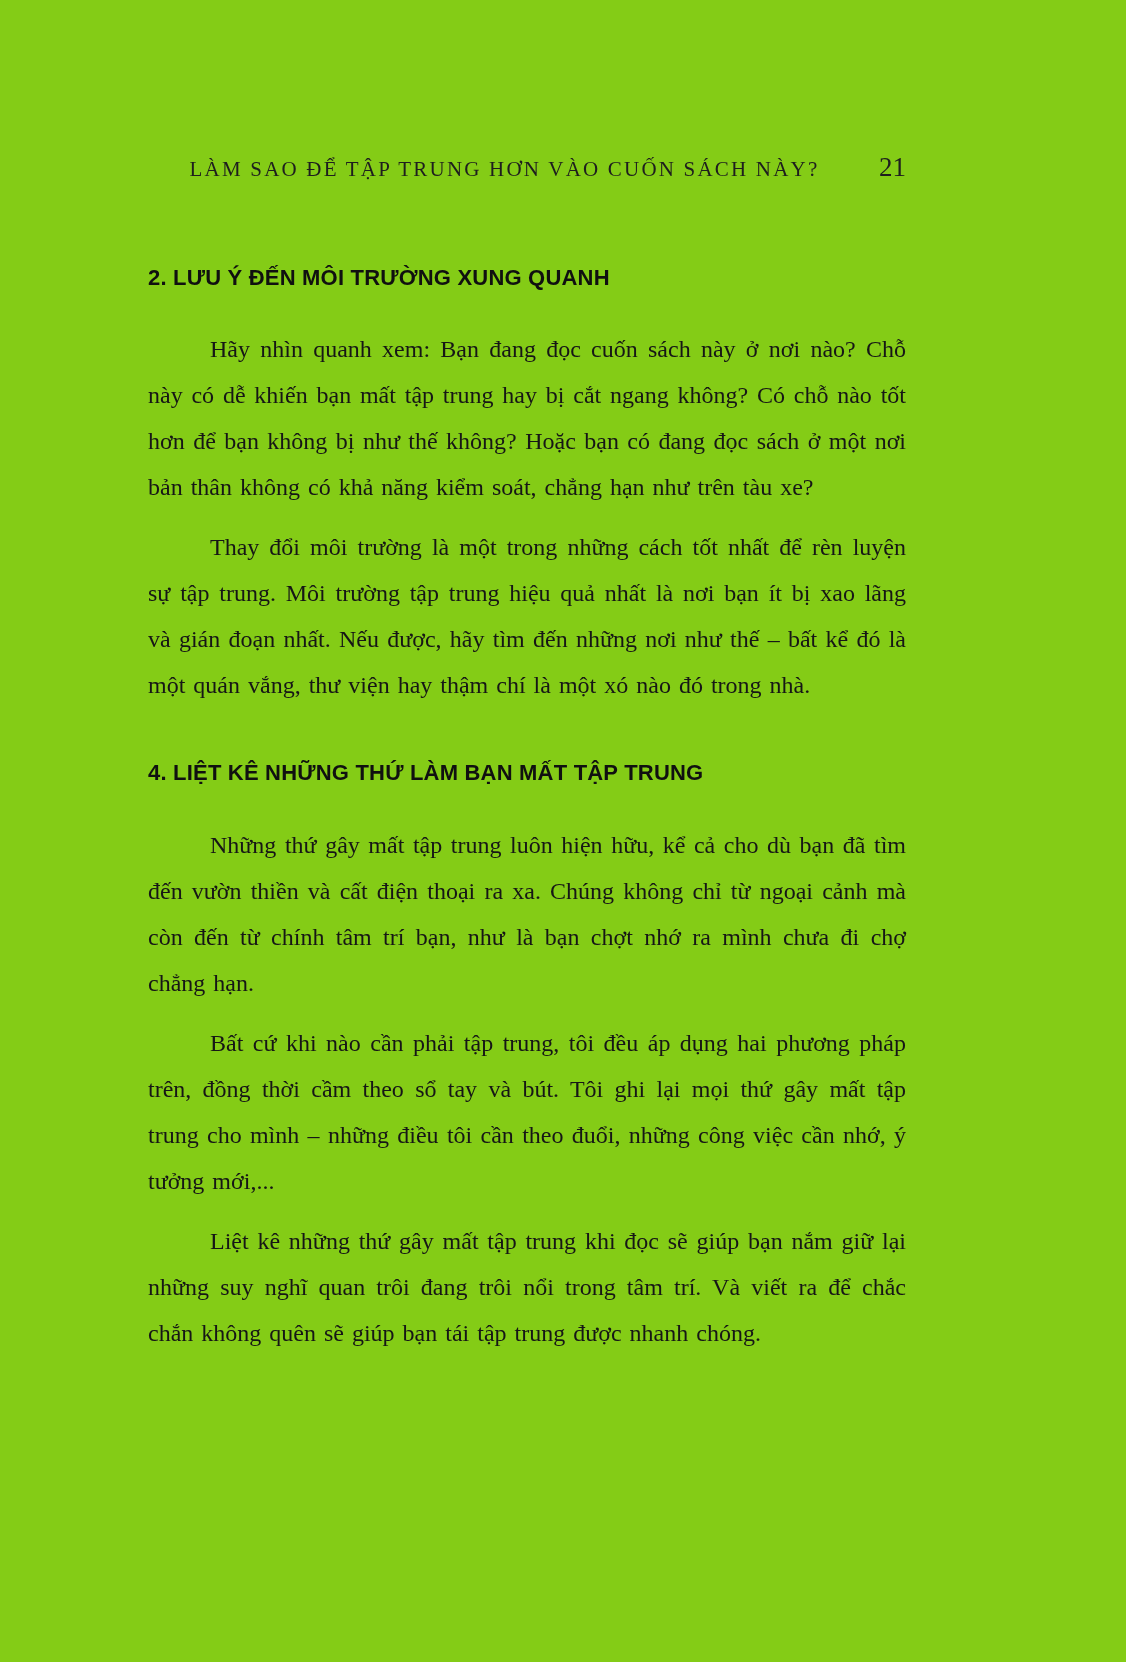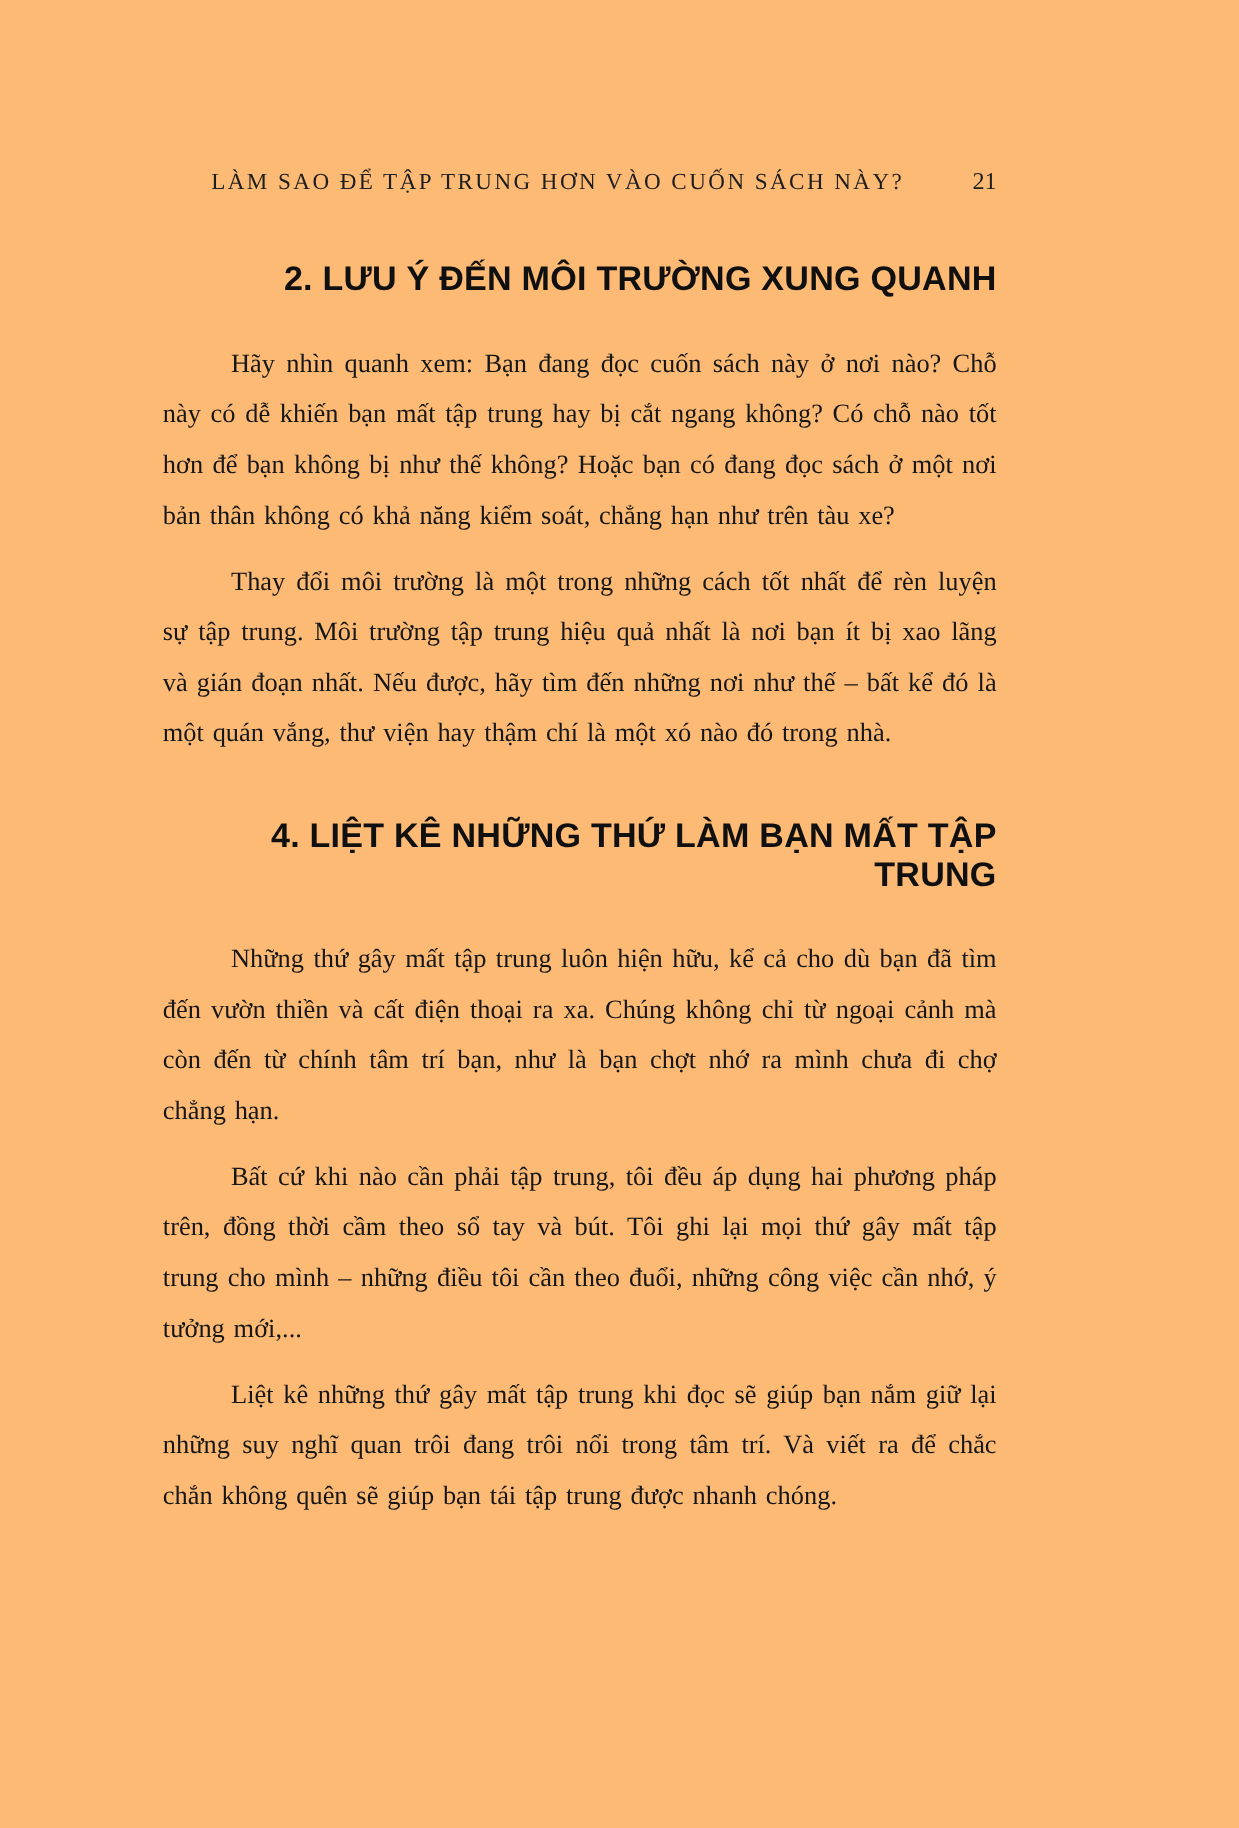--- a/index.html
+++ b/index.html
@@ -4,21 +4,21 @@
 <style>
   html, body {
     margin: 0;
     padding: 0;
     background: #e8e8e8;
   }
   .page {
     position: relative;
     width: 1126px;
     height: 1662px;
-    background: #fdba74;
+    background: #84cc16;
     margin: 0 auto;
     overflow: hidden;
     color: #141414;
   }
   .content {
     position: absolute;
     left: 148px;
     top: 0;
     width: 758px;
   }
@@ -31,33 +31,33 @@
     letter-spacing: 2.2px;
     color: #1e1e1e;
     text-transform: uppercase;
   }
   .running-header .rh-text {
     flex: 1;
     text-align: center;
     white-space: nowrap;
   }
   .running-header .rh-num {
-    font-size: 22px;
+    font-size: 27px;
     letter-spacing: 0;
     margin-left: 18px;
     font-family: "Liberation Serif", serif;
   }
   h2.section-heading {
     font-family: "Liberation Sans", sans-serif;
     font-weight: 700;
-    font-size: 31px;
+    font-size: 22px;
     line-height: 1.15;
-    text-align: right;
+    text-align: left;
     color: #101010;
-    margin: 58px 0 36px 0;
+    margin: 82px 0 36px 0;
     letter-spacing: 0.2px;
   }
   h2.section-heading.second {
     margin-top: 52px;
   }
   p.body-para {
     font-family: "Liberation Serif", serif;
     font-size: 24px;
     line-height: 46px;
     text-align: justify;

